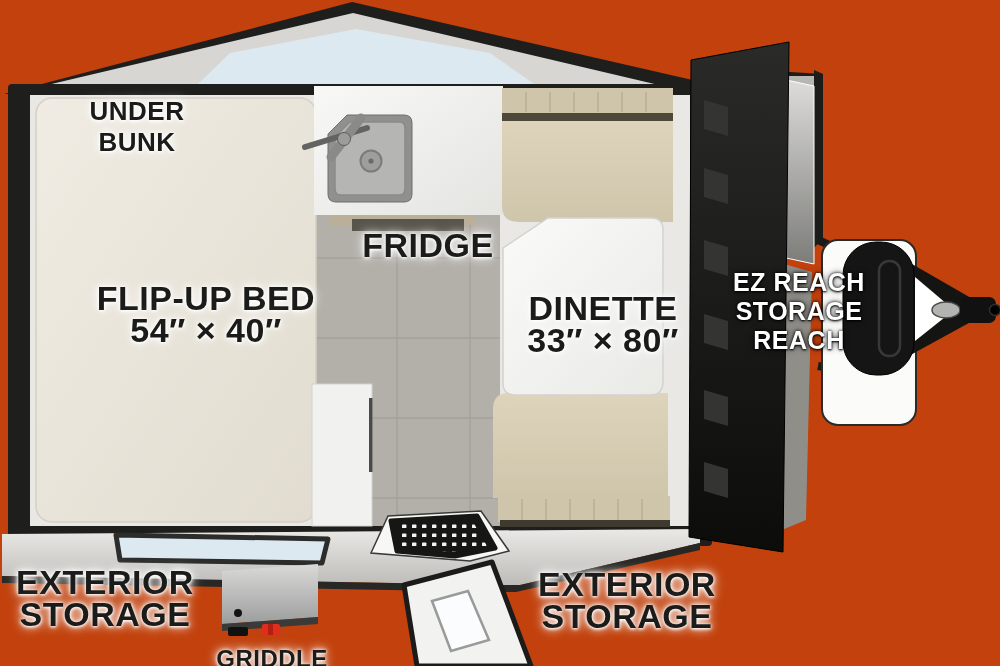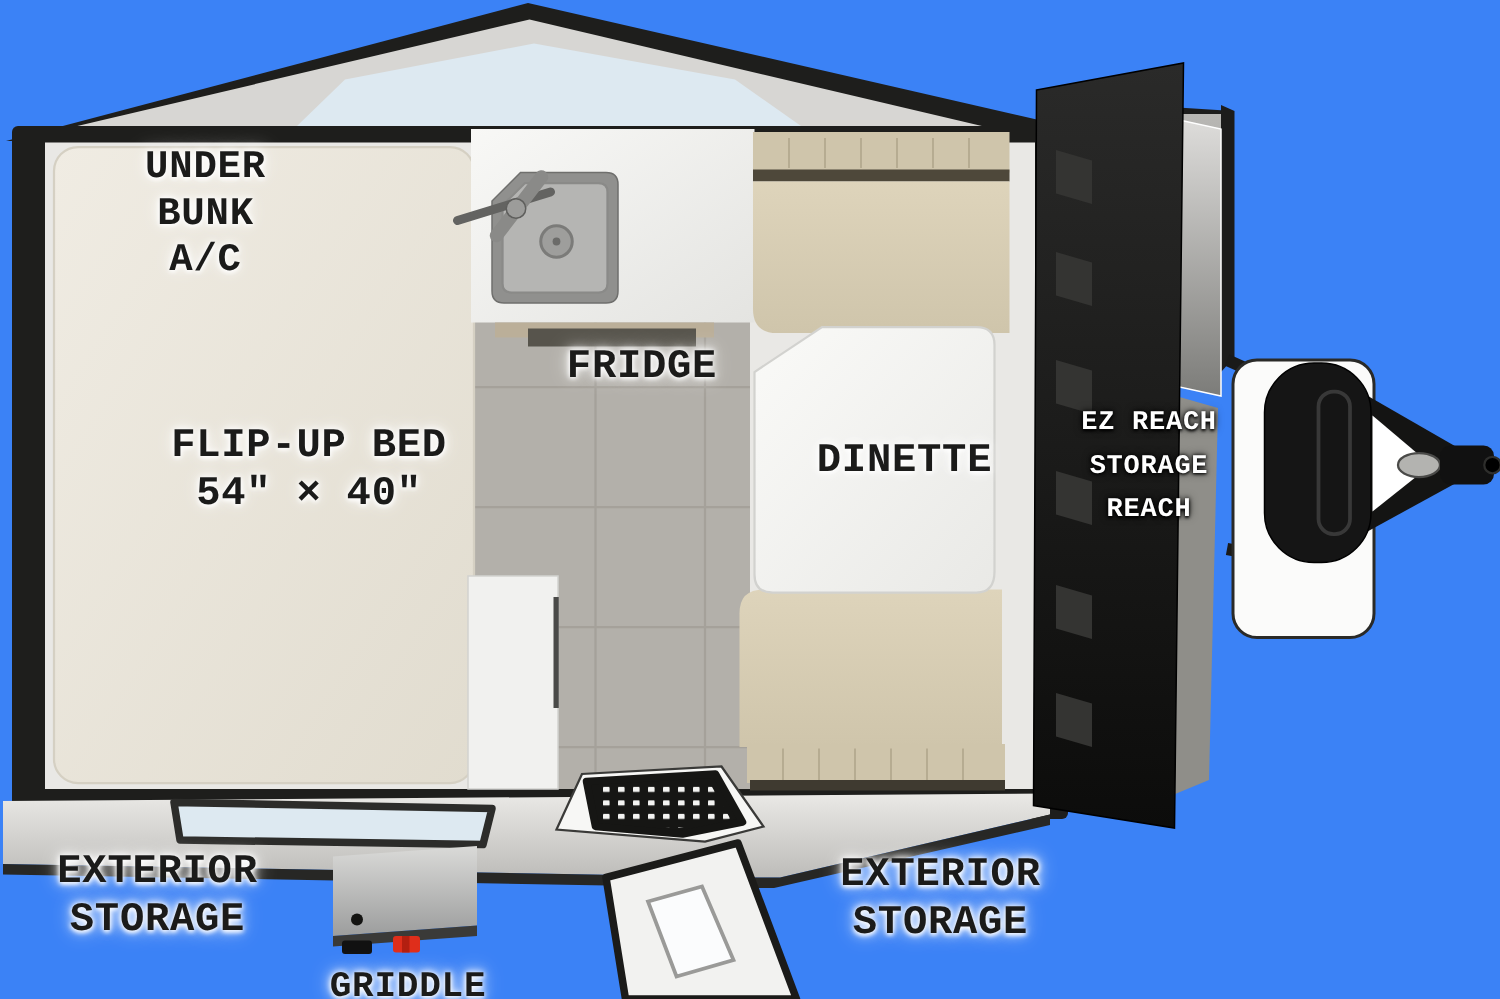--- a/index.html
+++ b/index.html
@@ -1,25 +1,25 @@
 <!DOCTYPE html>
 <html><head>
 <meta charset="utf-8">
 <style>
   html,body{margin:0;padding:0;background:#ffffff;}
-  #stage{position:relative;width:1000px;height:666px;background:#3b82f6;overflow:hidden;
-         font-family:Liberation Mono, monospace;}
+  #stage{position:relative;width:1000px;height:666px;background:#c2410c;overflow:hidden;
+         font-family:Liberation Sans, sans-serif;}
   #plan-svg{position:absolute;left:0;top:0;}
   .lbl{position:absolute;font-weight:bold;color:#1b1b1a;text-align:center;
        transform:translateX(-50%);white-space:nowrap;letter-spacing:.5px;
        text-shadow:0 0 4px rgba(255,255,255,.95),0 0 8px rgba(255,255,255,.9),
                    0 1px 3px rgba(255,255,255,.9),0 0 14px rgba(255,255,255,.75);}
   .lbl-26{font-size:26px;line-height:31px;}
-  .lbl-27{font-size:27px;line-height:32px;padding-left:42px;}
-  .lbl-25{font-size:18px;line-height:29px;}
+  .lbl-27{font-size:34px;line-height:32px;padding-left:42px;}
+  .lbl-25{font-size:25px;line-height:29px;margin-left:33px;}
   .lbl-24{font-size:24px;line-height:27px;}
   .lbl-white{color:#ffffff;
        text-shadow:0 0 3px rgba(0,0,0,.9),0 0 6px rgba(0,0,0,.65),
                    0 1px 2px rgba(0,0,0,.85);}
 </style>
 </head>
 <body>
 
 <div id="stage">
 
@@ -166,32 +166,32 @@
     <rect x="228" y="627" width="20" height="9" rx="2" fill="#111111"></rect>
     <rect x="262" y="624" width="18" height="11" rx="2" fill="#df2e1b"></rect>
     <rect x="268" y="624" width="5" height="11" fill="#b31f10"></rect>
     <circle cx="238" cy="613" r="4" fill="#141412"></circle>
   </g>
 </svg>
 
   <div class="lbl lbl-26" style="left:137px;top:96px;">
     <div>UNDER</div>
     <div>BUNK</div>
-    <div>A/C</div>
   </div>
 
   <div class="lbl lbl-27" style="left:185px;top:282px;">
     <div>FLIP-UP BED</div>
     <div>54″ × 40″</div>
   </div>
 
   <div class="lbl lbl-27" style="left:407px;top:229px;">FRIDGE</div>
 
   <div class="lbl lbl-27" style="left:582px;top:292px;">
     <div>DINETTE</div>
+    <div>33″ × 80″</div>
   </div>
 
   <div class="lbl lbl-25 lbl-white" style="left:766px;top:268px;">
     <div>EZ REACH</div>
     <div>STORAGE</div>
     <div>REACH</div>
   </div>
 
   <div class="lbl lbl-27" style="left:84px;top:566px;">
     <div>EXTERIOR</div>

